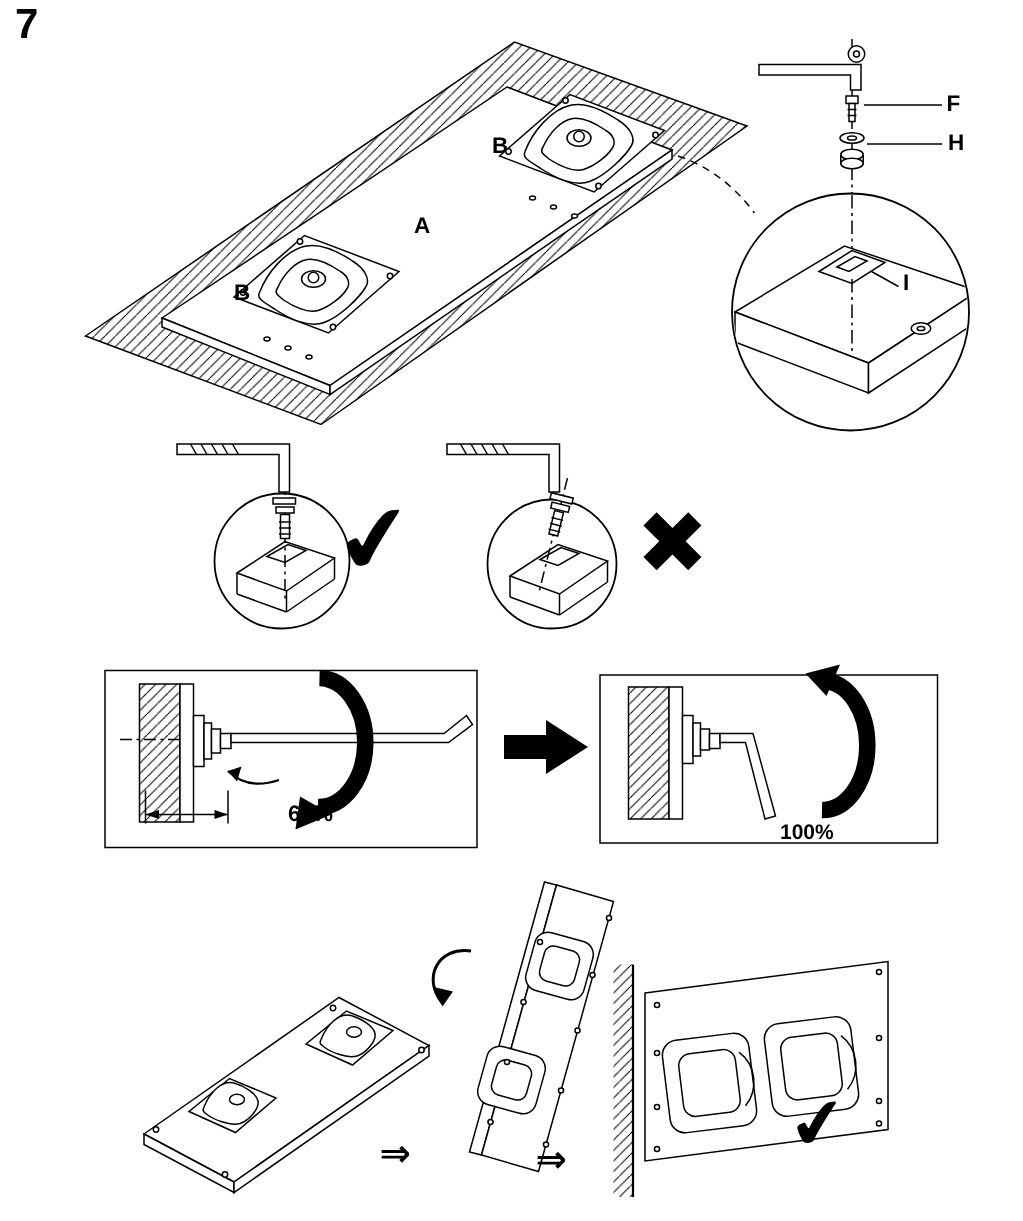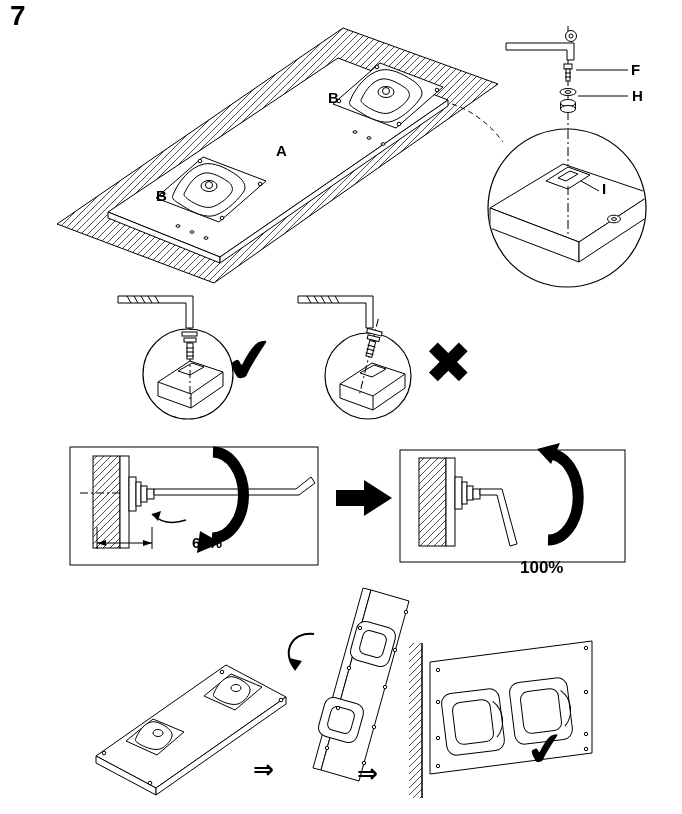--- a/index.html
+++ b/index.html
@@ -272,19 +272,19 @@
 <span class="lbl" style="left:156px;top:188px;font-size:15px">B</span>
 
 <span class="lbl" style="left:631px;top:62px;font-size:15px">F</span>
 <span class="lbl" style="left:632px;top:88px;font-size:15px">H</span>
 <span class="lbl" style="left:602px;top:181px;font-size:15px">I</span>
 
 <span class="lbl" style="left:224px;top:330px;font-size:62px;transform:rotate(-8deg)">✔</span>
 <span class="lbl" style="left:424px;top:334px;font-size:58px">✖</span>
 
 <span class="lbl" style="left:192px;top:535px;font-size:15px">69%</span>
-<span class="lbl" style="left:520px;top:559px;font-size:17px">100%</span>
+<span class="lbl" style="left:520px;top:547px;font-size:14px">100%</span>
 
 <span class="lbl" style="left:253px;top:757px;font-size:25px">⇒</span>
 <span class="lbl" style="left:357px;top:761px;font-size:25px">⇒</span>
 <span class="lbl" style="left:526px;top:726px;font-size:46px;transform:rotate(-8deg)">✔</span>
 
 </div>
 
 </body></html>

